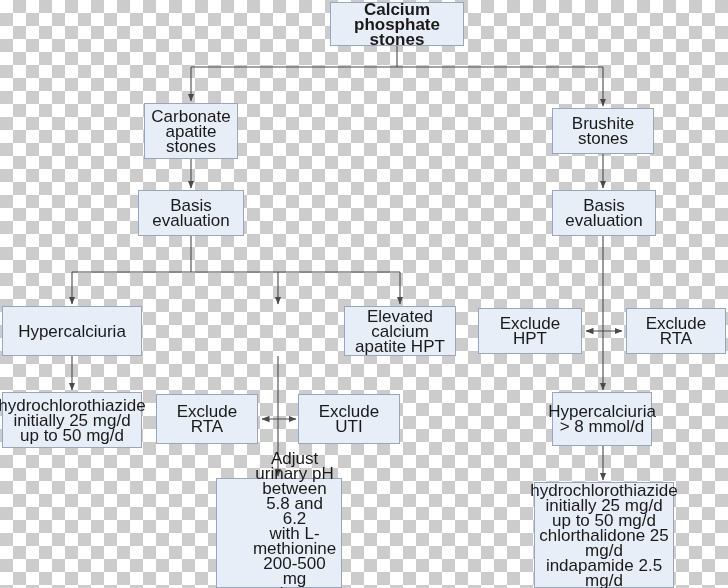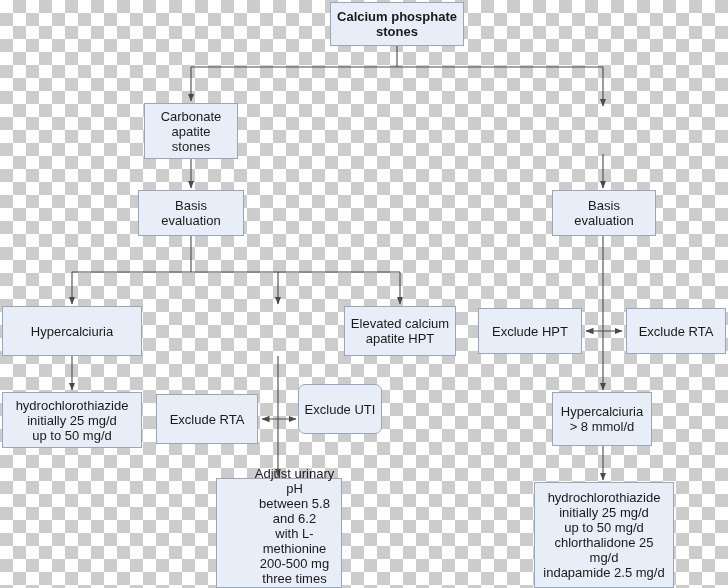--- a/index.html
+++ b/index.html
@@ -34,21 +34,21 @@
   .node {
     position: absolute;
     box-sizing: border-box;
     background: #e8eef7;
     border: 1px solid #9aa7bb;
     display: flex;
     align-items: center;
     justify-content: center;
     text-align: center;
     color: #1a1a1a;
-    font-size: 13px;
+    font-size: 17px;
     line-height: 15px;
     padding: 3px 5px;
     white-space: pre-line;
   }
   .node.root {
     font-weight: bold;
   }
 </style>
 </head>
 <body>
@@ -94,20 +94,21 @@
     </g>
   </svg>
 
   <div class="node root" style="left:330px; top:2px; width:134px; height:44px;">Calcium phosphate
 stones</div>
 
   <div class="node" style="left:144px; top:103px; width:94px; height:56px;">Carbonate
 apatite
 stones</div>
 
+  <div class="node" style="left:552px; top:108px; width:102px; height:46px;">Brushite stones</div>
 
   <div class="node" style="left:138px; top:190px; width:106px; height:46px;">Basis evaluation</div>
 
   <div class="node" style="left:552px; top:190px; width:104px; height:46px;">Basis evaluation</div>
 
   <div class="node" style="left:2px; top:306px; width:140px; height:50px;">Hypercalciuria</div>
 
 
   <div class="node" style="left:344px; top:306px; width:112px; height:50px;">Elevated calcium
 apatite HPT</div>
@@ -115,21 +116,21 @@
   <div class="node" style="left:478px; top:308px; width:104px; height:46px;">Exclude HPT</div>
 
   <div class="node" style="left:626px; top:308px; width:100px; height:46px;">Exclude RTA</div>
 
   <div class="node" style="left:2px; top:392px; width:140px; height:56px;">hydrochlorothiazide
 initially 25 mg/d
 up to 50 mg/d</div>
 
   <div class="node" style="left:156px; top:394px; width:102px; height:50px;">Exclude RTA</div>
 
-  <div class="node" style="left:298px; top:384px; width:84px; height:50px;border-radius:7px;">Exclude UTI</div>
+  <div class="node" style="left:298px; top:394px; width:102px; height:50px;">Exclude UTI</div>
 
   <div class="node" style="left:552px; top:392px; width:100px; height:54px;">Hypercalciuria
 &gt; 8 mmol/d</div>
 
   <div class="node" style="left:216px; top:478px; width:126px; height:110px;padding-left:36px;">Adjust urinary pH
 between 5.8 and 6.2
 with L-methionine
 200-500 mg
 three times daily</div>
 

